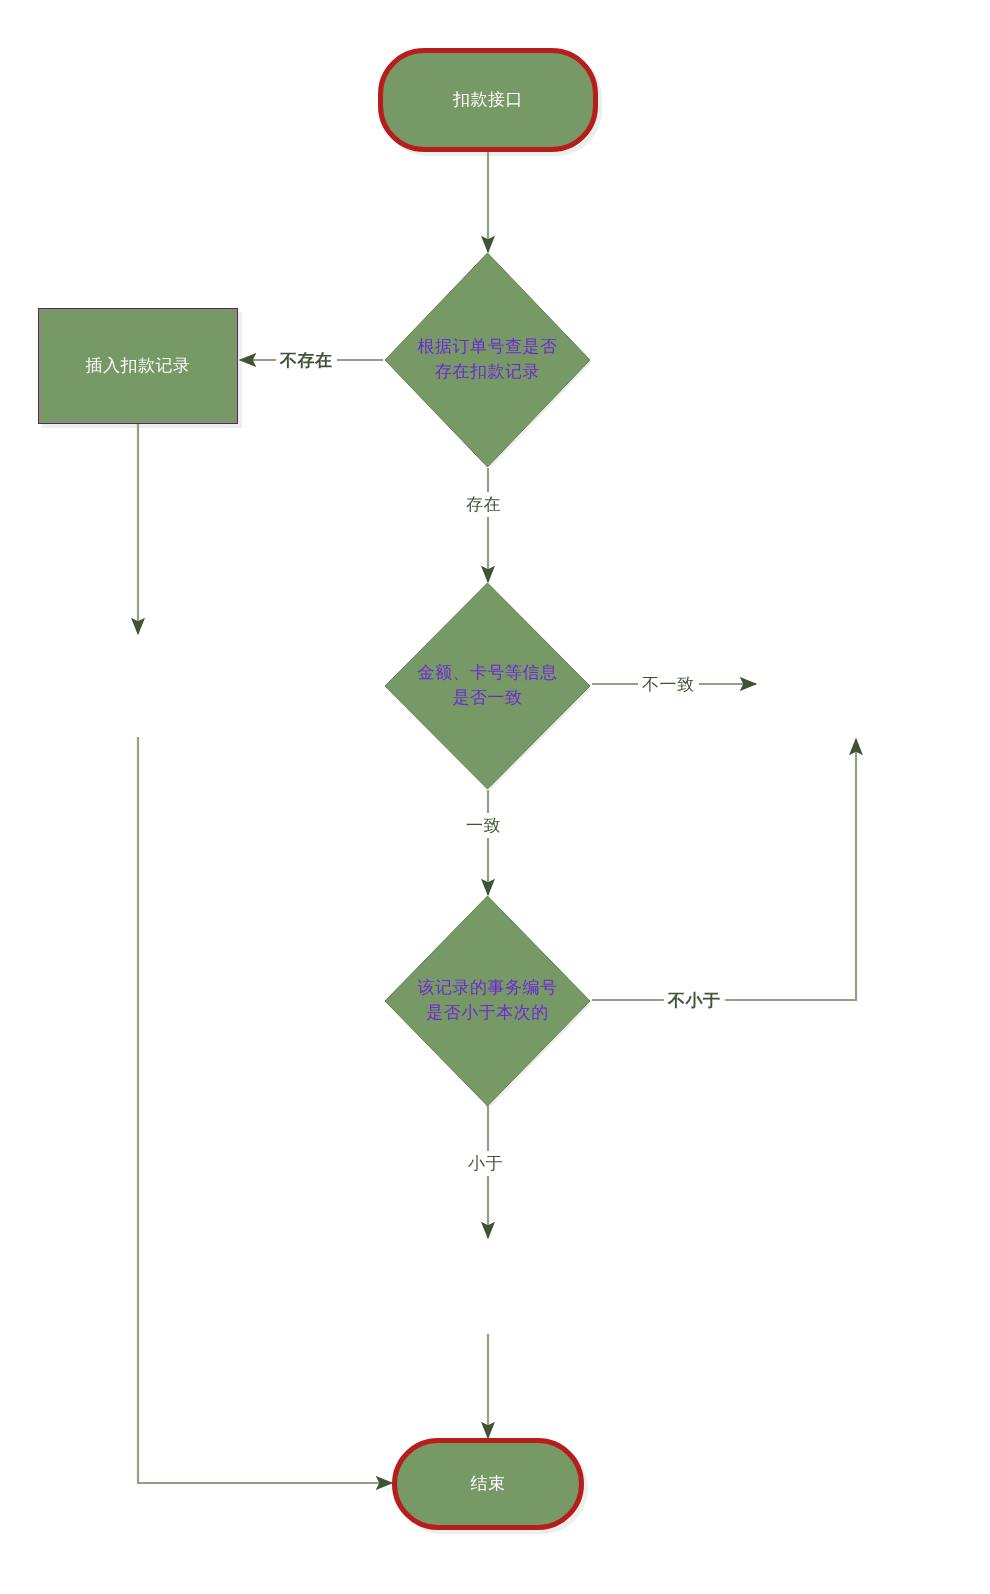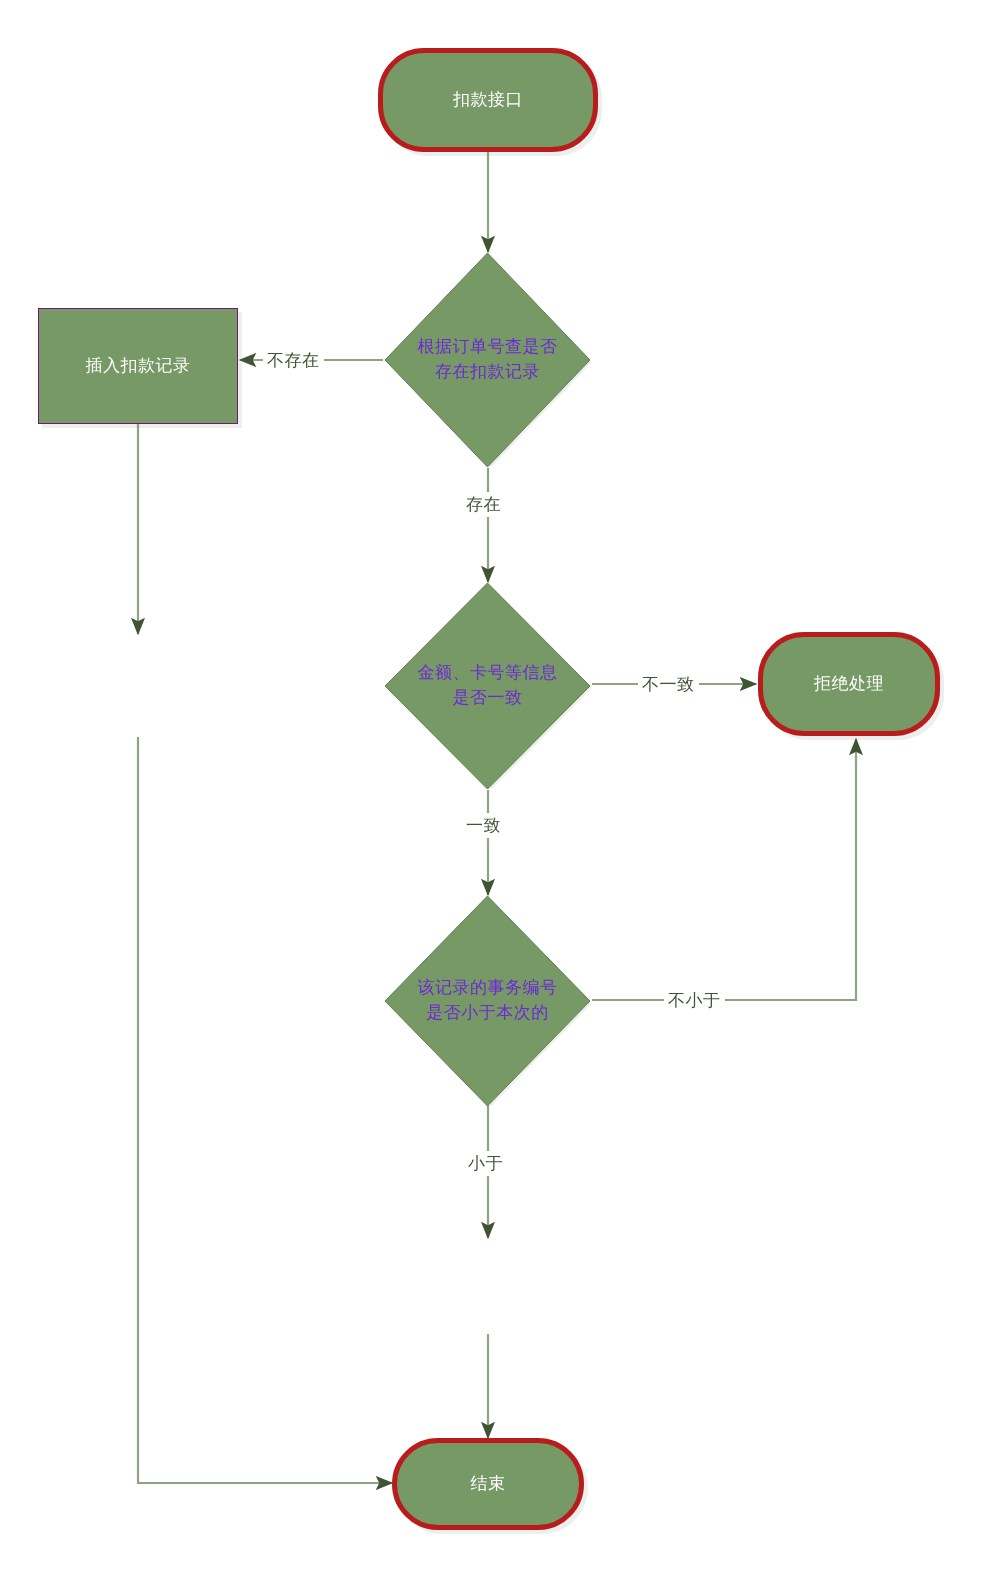--- a/index.html
+++ b/index.html
@@ -150,43 +150,40 @@
 
   <div class="diamond-wrap" style="left:383px; top:582px; width:209px; height:208px;">
     <svg class="diamond-shape" viewBox="0 0 209 208" xmlns="http://www.w3.org/2000/svg">
       <polygon points="108.5,7 208,107 108.5,207 9,107" fill="rgba(120,140,110,0.14)"></polygon>
       <polygon points="104.5,1 207,104 104.5,207 2,104" fill="#769965" stroke="#5f7f50" stroke-width="1"></polygon>
     </svg>
     <div class="diamond-text">金额、卡号等信息
 是否一致</div>
   </div>
 
-  <div class="node round" style="left:758px; top:632px; width:182px; height:104px;">
-    <span class="label">拒绝处理</span>
-  </div>
 
   <div class="diamond-wrap" style="left:383px; top:895px; width:209px; height:212px;">
     <svg class="diamond-shape" viewBox="0 0 209 212" xmlns="http://www.w3.org/2000/svg">
       <polygon points="108.5,7 208,109 108.5,211 9,109" fill="rgba(120,140,110,0.14)"></polygon>
       <polygon points="104.5,1 207,106 104.5,211 2,106" fill="#769965" stroke="#5f7f50" stroke-width="1"></polygon>
     </svg>
     <div class="diamond-text">该记录的事务编号
 是否小于本次的</div>
   </div>
 
 
   <div class="node round" style="left:392px; top:1438px; width:192px; height:92px;">
     <span class="label">结束</span>
   </div>
 
-  <div class="edge-label" style="left:263px; top:348px;">不存在</div>
+  <div class="edge-label" style="left:276px; top:348px;font-weight:bold;">不存在</div>
 
   <div class="edge-label" style="left:462px; top:492px;">存在</div>
 
   <div class="edge-label" style="left:638px; top:672px;">不一致</div>
 
   <div class="edge-label" style="left:462px; top:813px;">一致</div>
 
-  <div class="edge-label" style="left:664px; top:988px;">不小于</div>
+  <div class="edge-label" style="left:664px; top:988px;font-weight:bold;">不小于</div>
 
   <div class="edge-label" style="left:464px; top:1151px;">小于</div>
 
 </div>
 
 </body></html>

